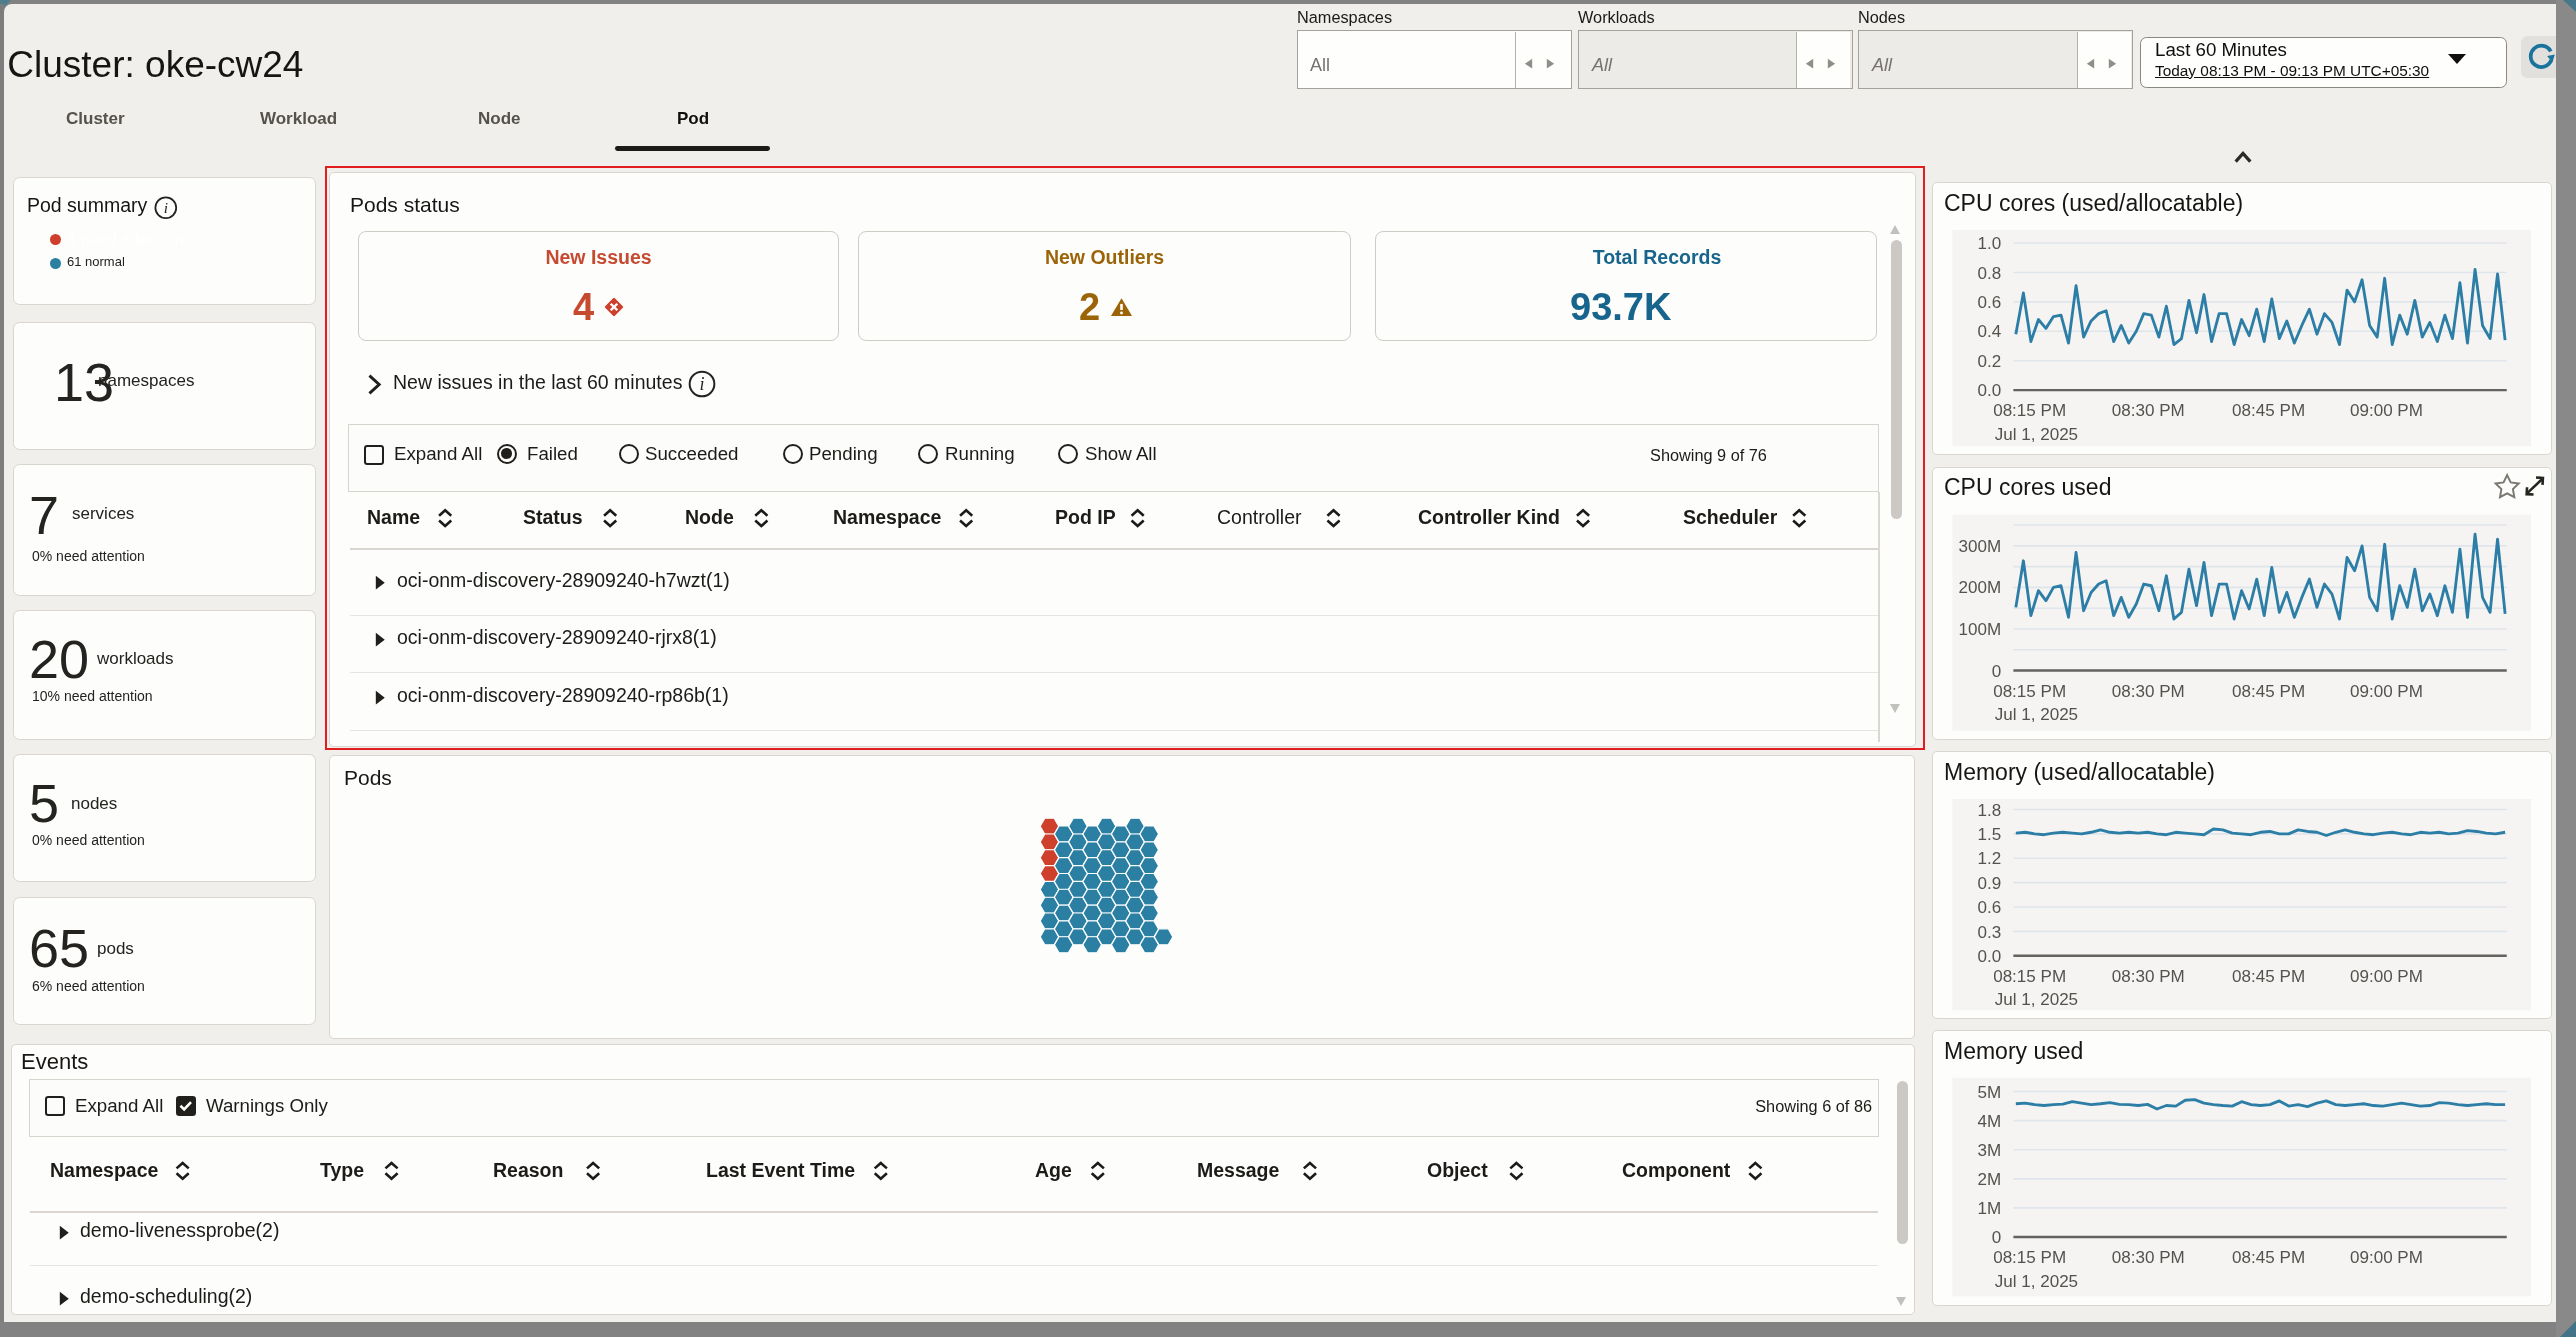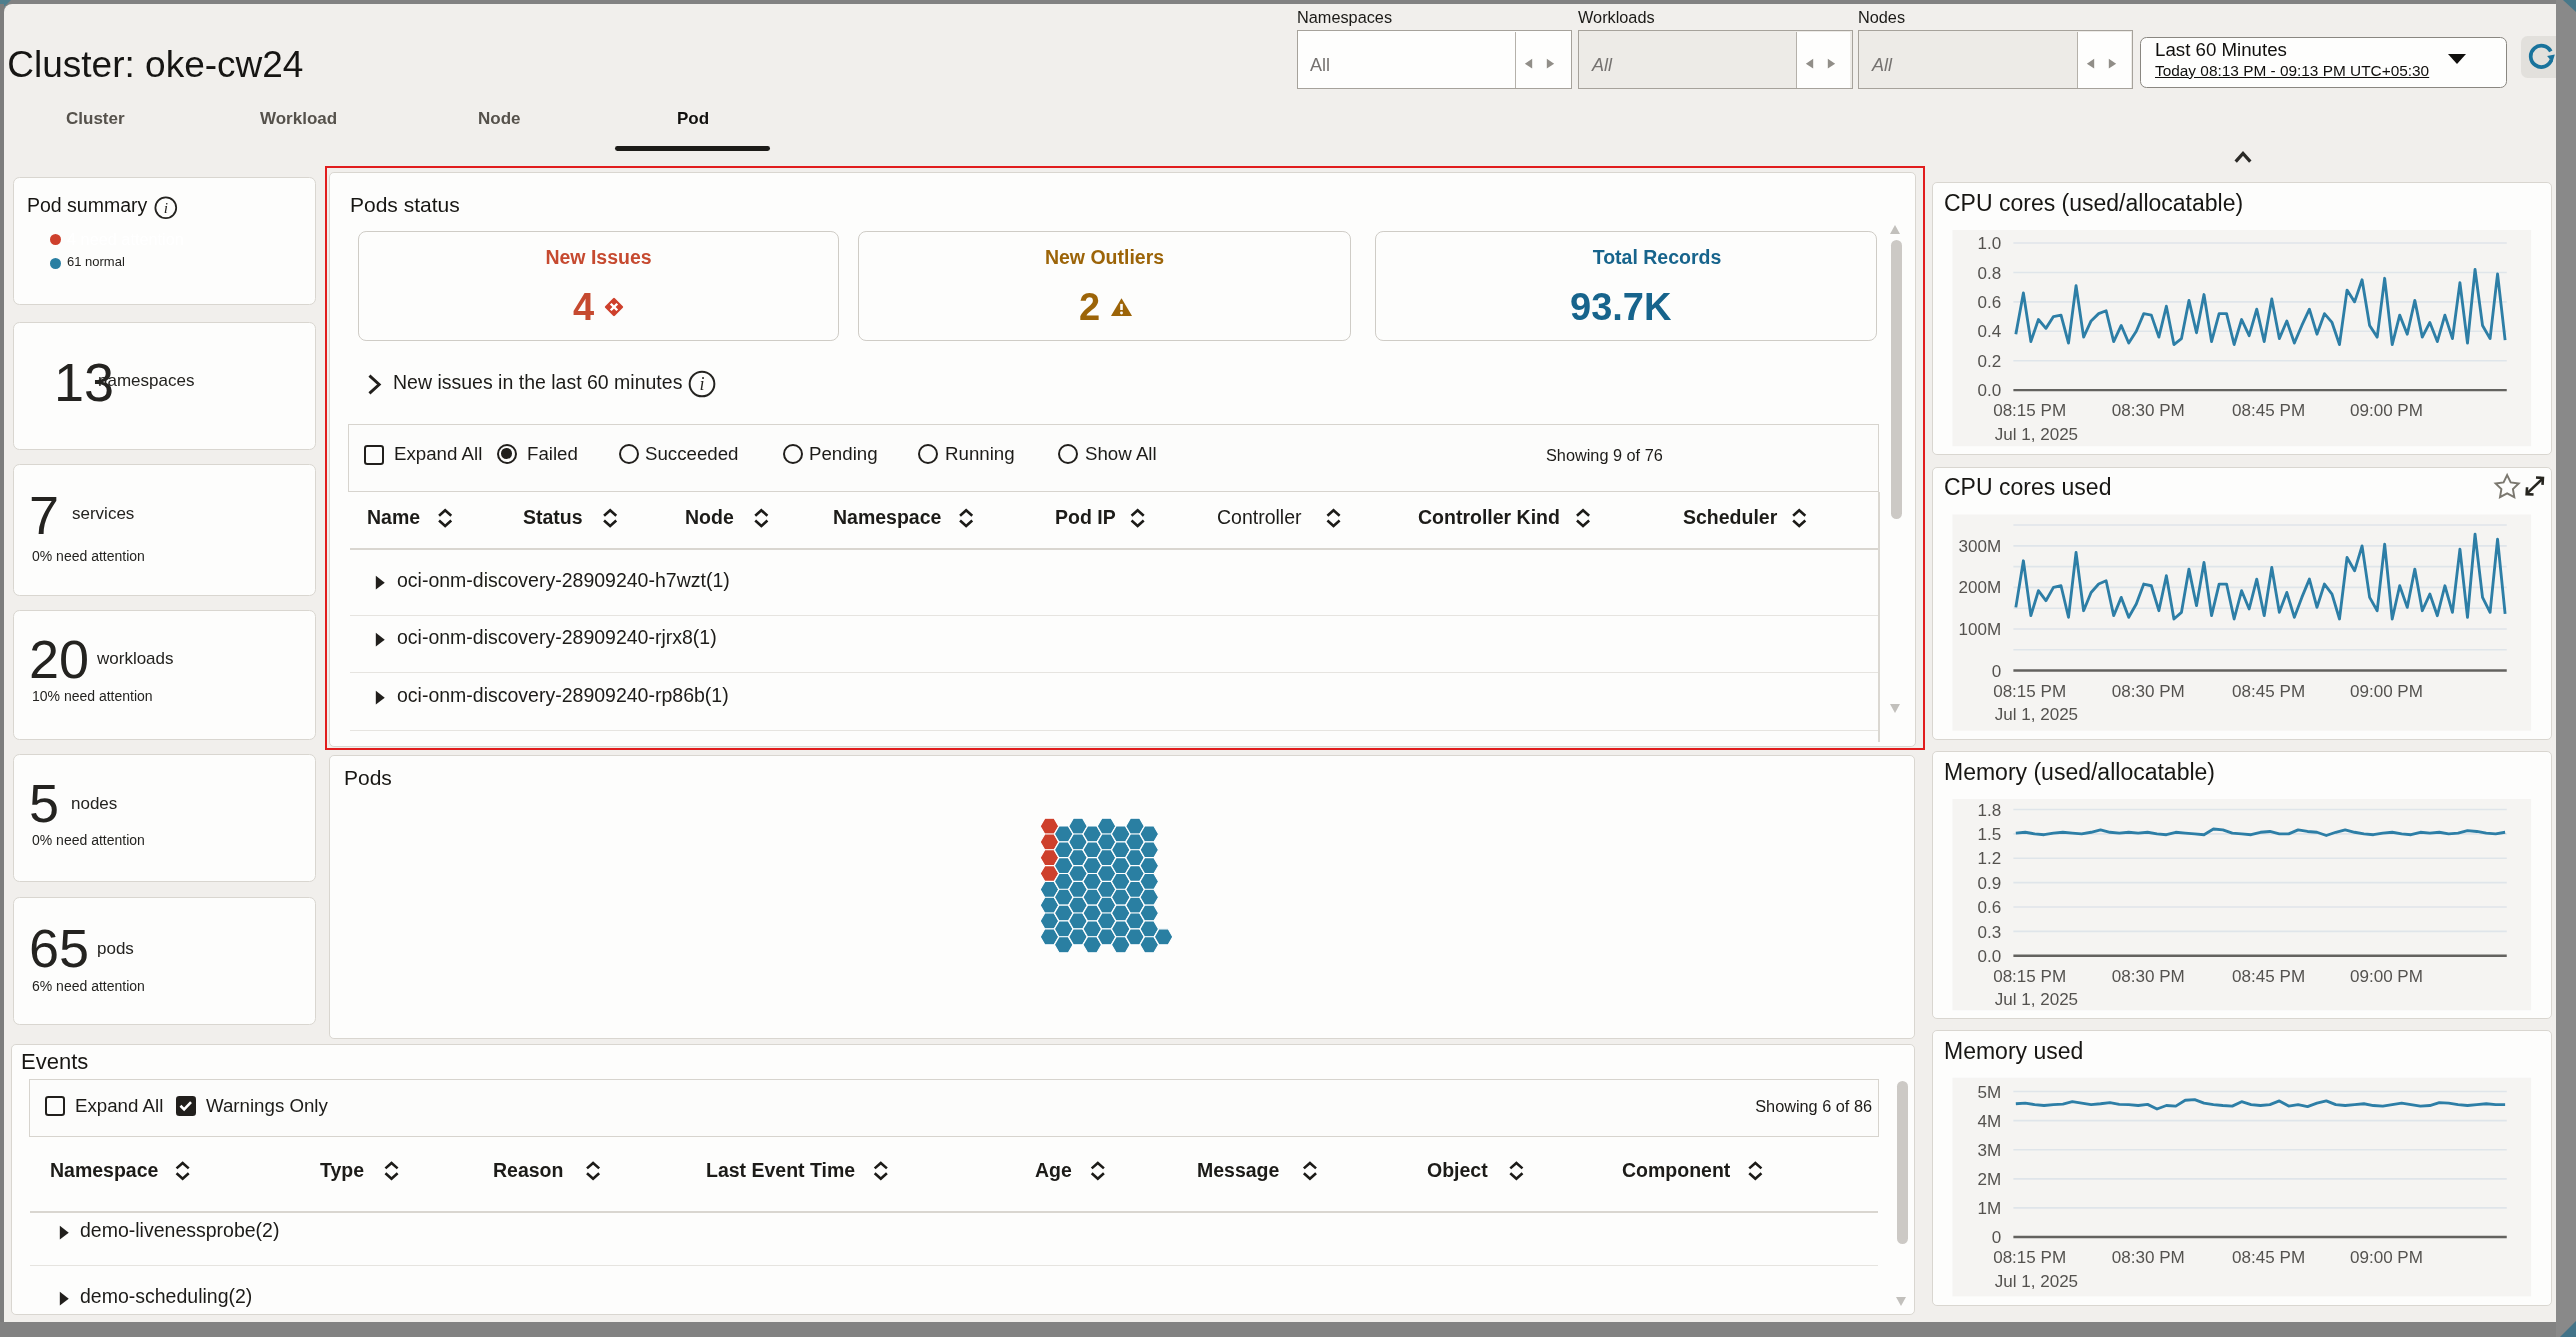--- a/index.html
+++ b/index.html
@@ -123,21 +123,21 @@
 <div class="radio sel" style="left:497px;top:444px"></div>
 <div class="abs" style="left:527px;top:443px;font-size:18.7px;color:#1c1b18;">Failed</div>
 <div class="radio" style="left:619px;top:444px"></div>
 <div class="abs" style="left:645px;top:443px;font-size:18.7px;color:#1c1b18;">Succeeded</div>
 <div class="radio" style="left:783px;top:444px"></div>
 <div class="abs" style="left:809px;top:443px;font-size:18.7px;color:#1c1b18;">Pending</div>
 <div class="radio" style="left:918px;top:444px"></div>
 <div class="abs" style="left:945px;top:443px;font-size:18.7px;color:#1c1b18;">Running</div>
 <div class="radio" style="left:1058px;top:444px"></div>
 <div class="abs" style="left:1085px;top:443px;font-size:18.7px;color:#1c1b18;">Show All</div>
-<div class="abs" style="left:1546px;top:446px;width:325px;text-align:left;font-size:16.3px;color:#1c1b18;">Showing 9 of 76</div>
+<div class="abs" style="left:1546px;top:446px;width:325px;text-align:center;font-size:16.3px;color:#1c1b18;">Showing 9 of 76</div>
 <div class="abs" style="left:367px;top:506px;font-size:19.5px;color:#1c1b18;font-weight:bold;">Name</div>
 <div class="abs" style="left:523px;top:506px;font-size:19.5px;color:#1c1b18;font-weight:bold;">Status</div>
 <div class="abs" style="left:685px;top:506px;font-size:19.5px;color:#1c1b18;font-weight:bold;">Node</div>
 <div class="abs" style="left:833px;top:506px;font-size:19.5px;color:#1c1b18;font-weight:bold;">Namespace</div>
 <div class="abs" style="left:1055px;top:506px;font-size:19.5px;color:#1c1b18;font-weight:bold;">Pod IP</div>
 <div class="abs" style="left:1217px;top:506px;font-size:19.5px;color:#1c1b18;font-weight:normal;">Controller</div>
 <div class="abs" style="left:1418px;top:506px;font-size:19.5px;color:#1c1b18;font-weight:bold;">Controller Kind</div>
 <div class="abs" style="left:1683px;top:506px;font-size:19.5px;color:#1c1b18;font-weight:bold;">Scheduler</div>
 <svg class="abs" style="left:0;top:0" width="2576" height="1337" viewBox="0 0 3169 1645">
     <path d="M540 634.5 l7.5 -6.7 l7.5 6.7" fill="none" stroke="#1c1b18" stroke-width="3.2"></path>

